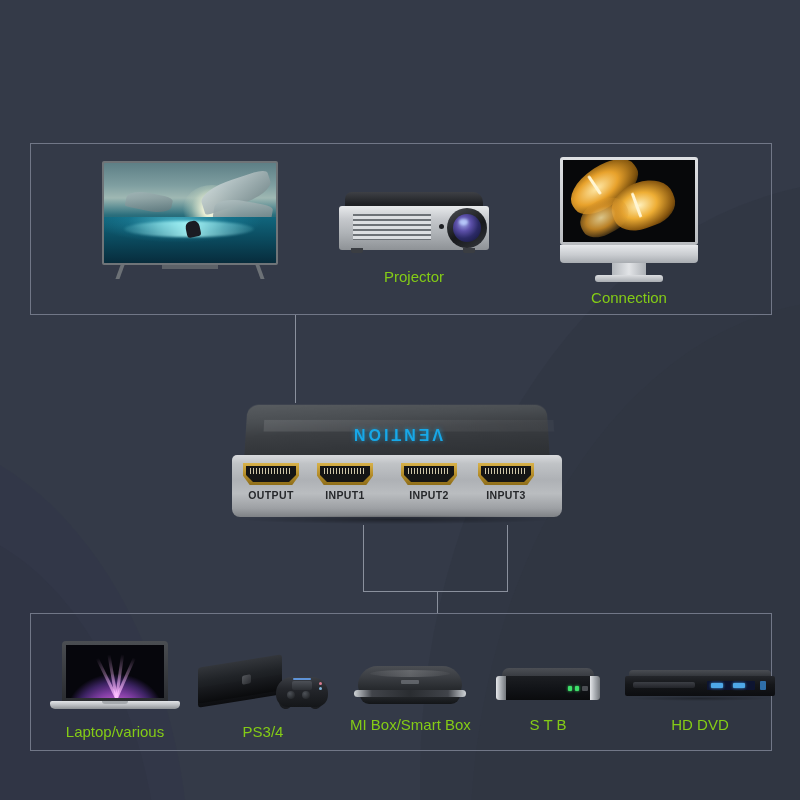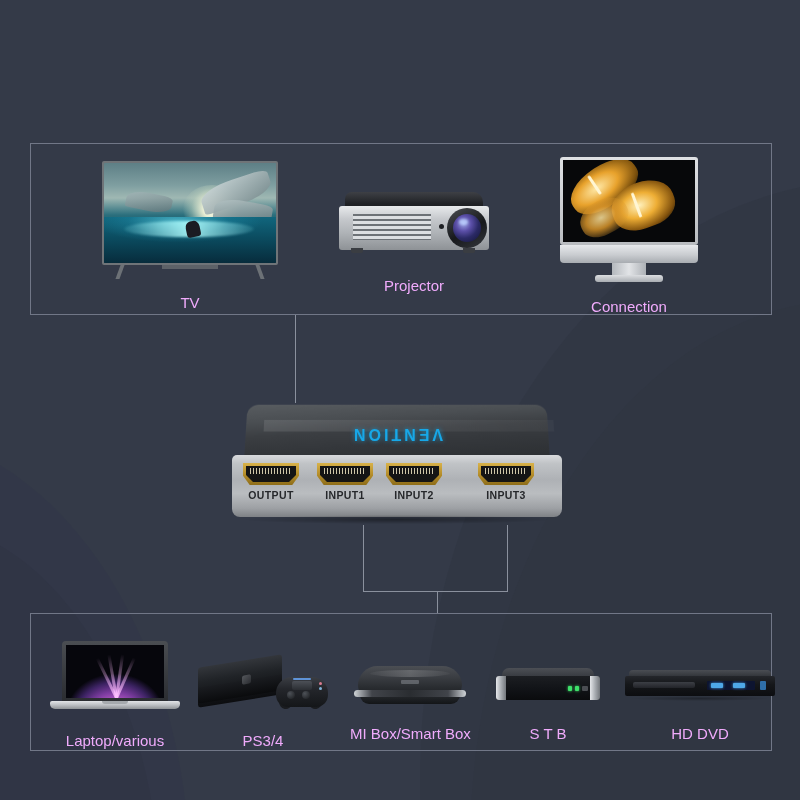--- a/index.html
+++ b/index.html
@@ -29,21 +29,21 @@
   #top-group{left:30px;top:143px;width:742px;height:172px;}
   #bottom-group{left:30px;top:613px;width:742px;height:138px;}
 
   
   .line{position:absolute;background:#8a909d;z-index:2;}
   .line.v{width:1px;}
   .line.h{height:1px;}
 
   
   .dev{position:absolute;text-align:center;z-index:4;}
-  .dev .cap{font-size:15px;color:#f0abfc;margin-top:15px;white-space:nowrap;}
+  .dev .cap{font-size:15px;color:#84cc16;margin-top:6px;white-space:nowrap;}
   .art{position:relative;margin:0 auto;}
 
   
   .tv{width:176px;height:118px;}
   .tv .bez{position:absolute;left:0;top:0;width:176px;height:104px;background:#6f7478;border-radius:2px;padding:2px;}
   .tv .scr{width:100%;height:100%;border-radius:1px;overflow:hidden;position:relative;
     background:linear-gradient(180deg,#5d7f86 0%,#7e9ea0 22%,#9fb8b3 35%,#2b6f7d 52%,#0f4a5c 72%,#0a3344 100%);}
   .tv .sun{position:absolute;left:46%;top:22%;width:58px;height:48px;border-radius:50%;
     background:radial-gradient(circle,#fdfbe8 0%,#e7edd3 24%,rgba(190,210,190,.45) 55%,rgba(140,170,170,0) 78%);}
   .tv .sh1,.tv .sh2,.tv .sh3{position:absolute;background:#8ea4a6;border-radius:50% 18% 50% 8%;opacity:.92;}
@@ -121,21 +121,21 @@
     background:radial-gradient(ellipse,rgba(0,0,0,.38),rgba(0,0,0,0) 72%);}
   .port{position:absolute;top:8px;width:56px;text-align:center;}
   .port .jack{width:56px;height:22px;margin:0 auto;position:relative;
     background:linear-gradient(180deg,#d8b24a 0%,#b8902c 48%,#8e6d19 100%);
     clip-path:polygon(0 0,100% 0,100% 58%,88% 100%,12% 100%,0 58%);}
   .port .jack i{position:absolute;left:3px;top:3px;right:3px;bottom:3px;background:#151515;
     clip-path:polygon(0 0,100% 0,100% 56%,86% 100%,14% 100%,0 56%);}
   .port .pins{position:absolute;left:7px;top:5px;width:42px;height:6px;
     background:repeating-linear-gradient(90deg,#cfc6a8 0px,#cfc6a8 1px,#151515 1px,#151515 3px);}
   .port .lbl{font-size:10.5px;font-weight:bold;color:#26282b;letter-spacing:.4px;margin-top:4px;}
-  #p-out{left:11px;} #p-in1{left:85px;} #p-in2{left:154px;} #p-in3{left:246px;}
+  #p-out{left:11px;} #p-in1{left:85px;} #p-in2{left:169px;} #p-in3{left:246px;}
 
   
   .lt{width:130px;height:76px;}
   .lt .lid{position:absolute;left:12px;top:0;width:106px;height:62px;border-radius:4px 4px 1px 1px;
     background:linear-gradient(180deg,#4a4d52,#2a2c30);padding:4px 4px 5px 4px;}
   .lt .scr{width:100%;height:100%;overflow:hidden;position:relative;background:#06060c;}
   .lt .aur{position:absolute;left:50%;bottom:-16px;margin-left:-62px;width:124px;height:70px;
     background:radial-gradient(ellipse 58px 48px at 50% 100%,#f0a8f0 0%,#c45fd0 22%,#7a3b9e 46%,#3a2260 66%,rgba(10,8,24,0) 84%);}
   .lt .ray{position:absolute;bottom:0;left:50%;width:3px;height:44px;background:linear-gradient(0deg,rgba(255,190,255,.85),rgba(255,190,255,0));}
   .lt .r1{transform:rotate(-26deg);transform-origin:bottom;}
@@ -239,21 +239,20 @@
           <div class="sh3"></div>
       <div class="wave"></div>
           <div class="crest"></div>
           <div class="surf"></div>
     </div>
       </div>
     <div class="stand-n"></div>
       <div class="leg l"></div>
       <div class="leg r"></div>
   </div>
-  <div class="cap">TV</div>
 </div>
 
 <div class="dev" id="dev-projector" style="left:339px;top:192px;width:150px;">
   <div class="art pj">
     <div class="top"></div>
       <div class="body"></div>
     <div class="vents"></div>
       <div class="dot"></div>
     <div class="lensring"></div>
       <div class="lensin"></div>

